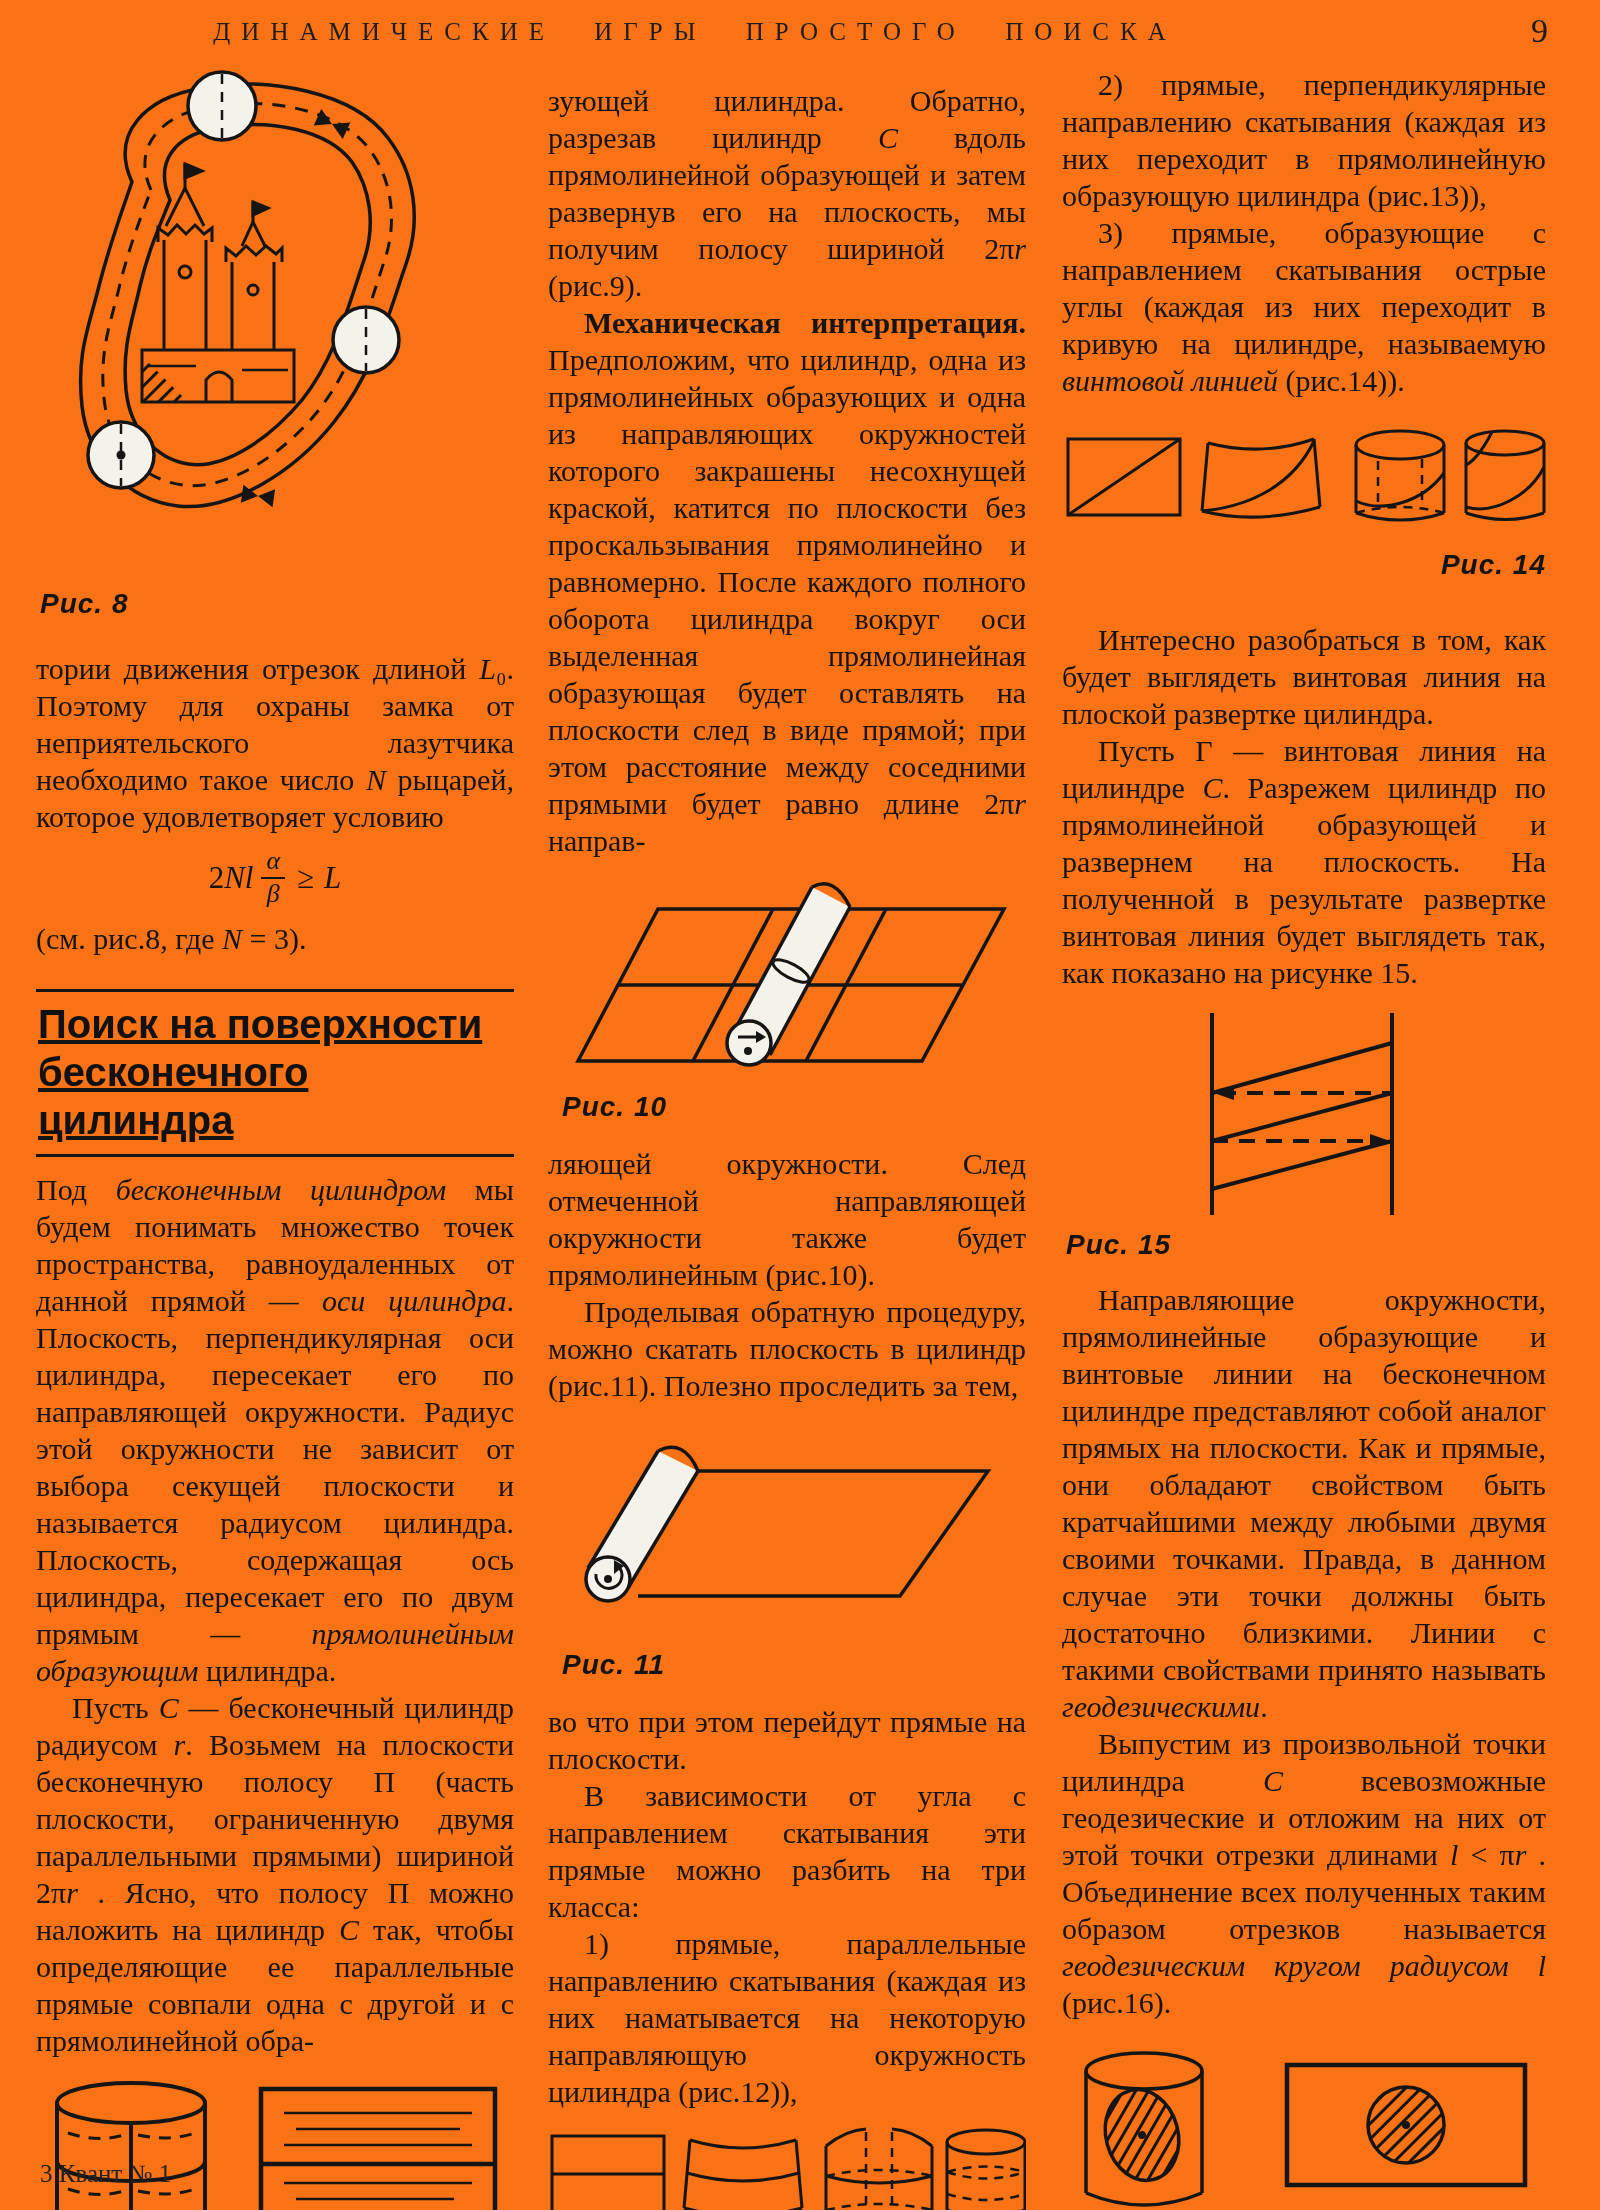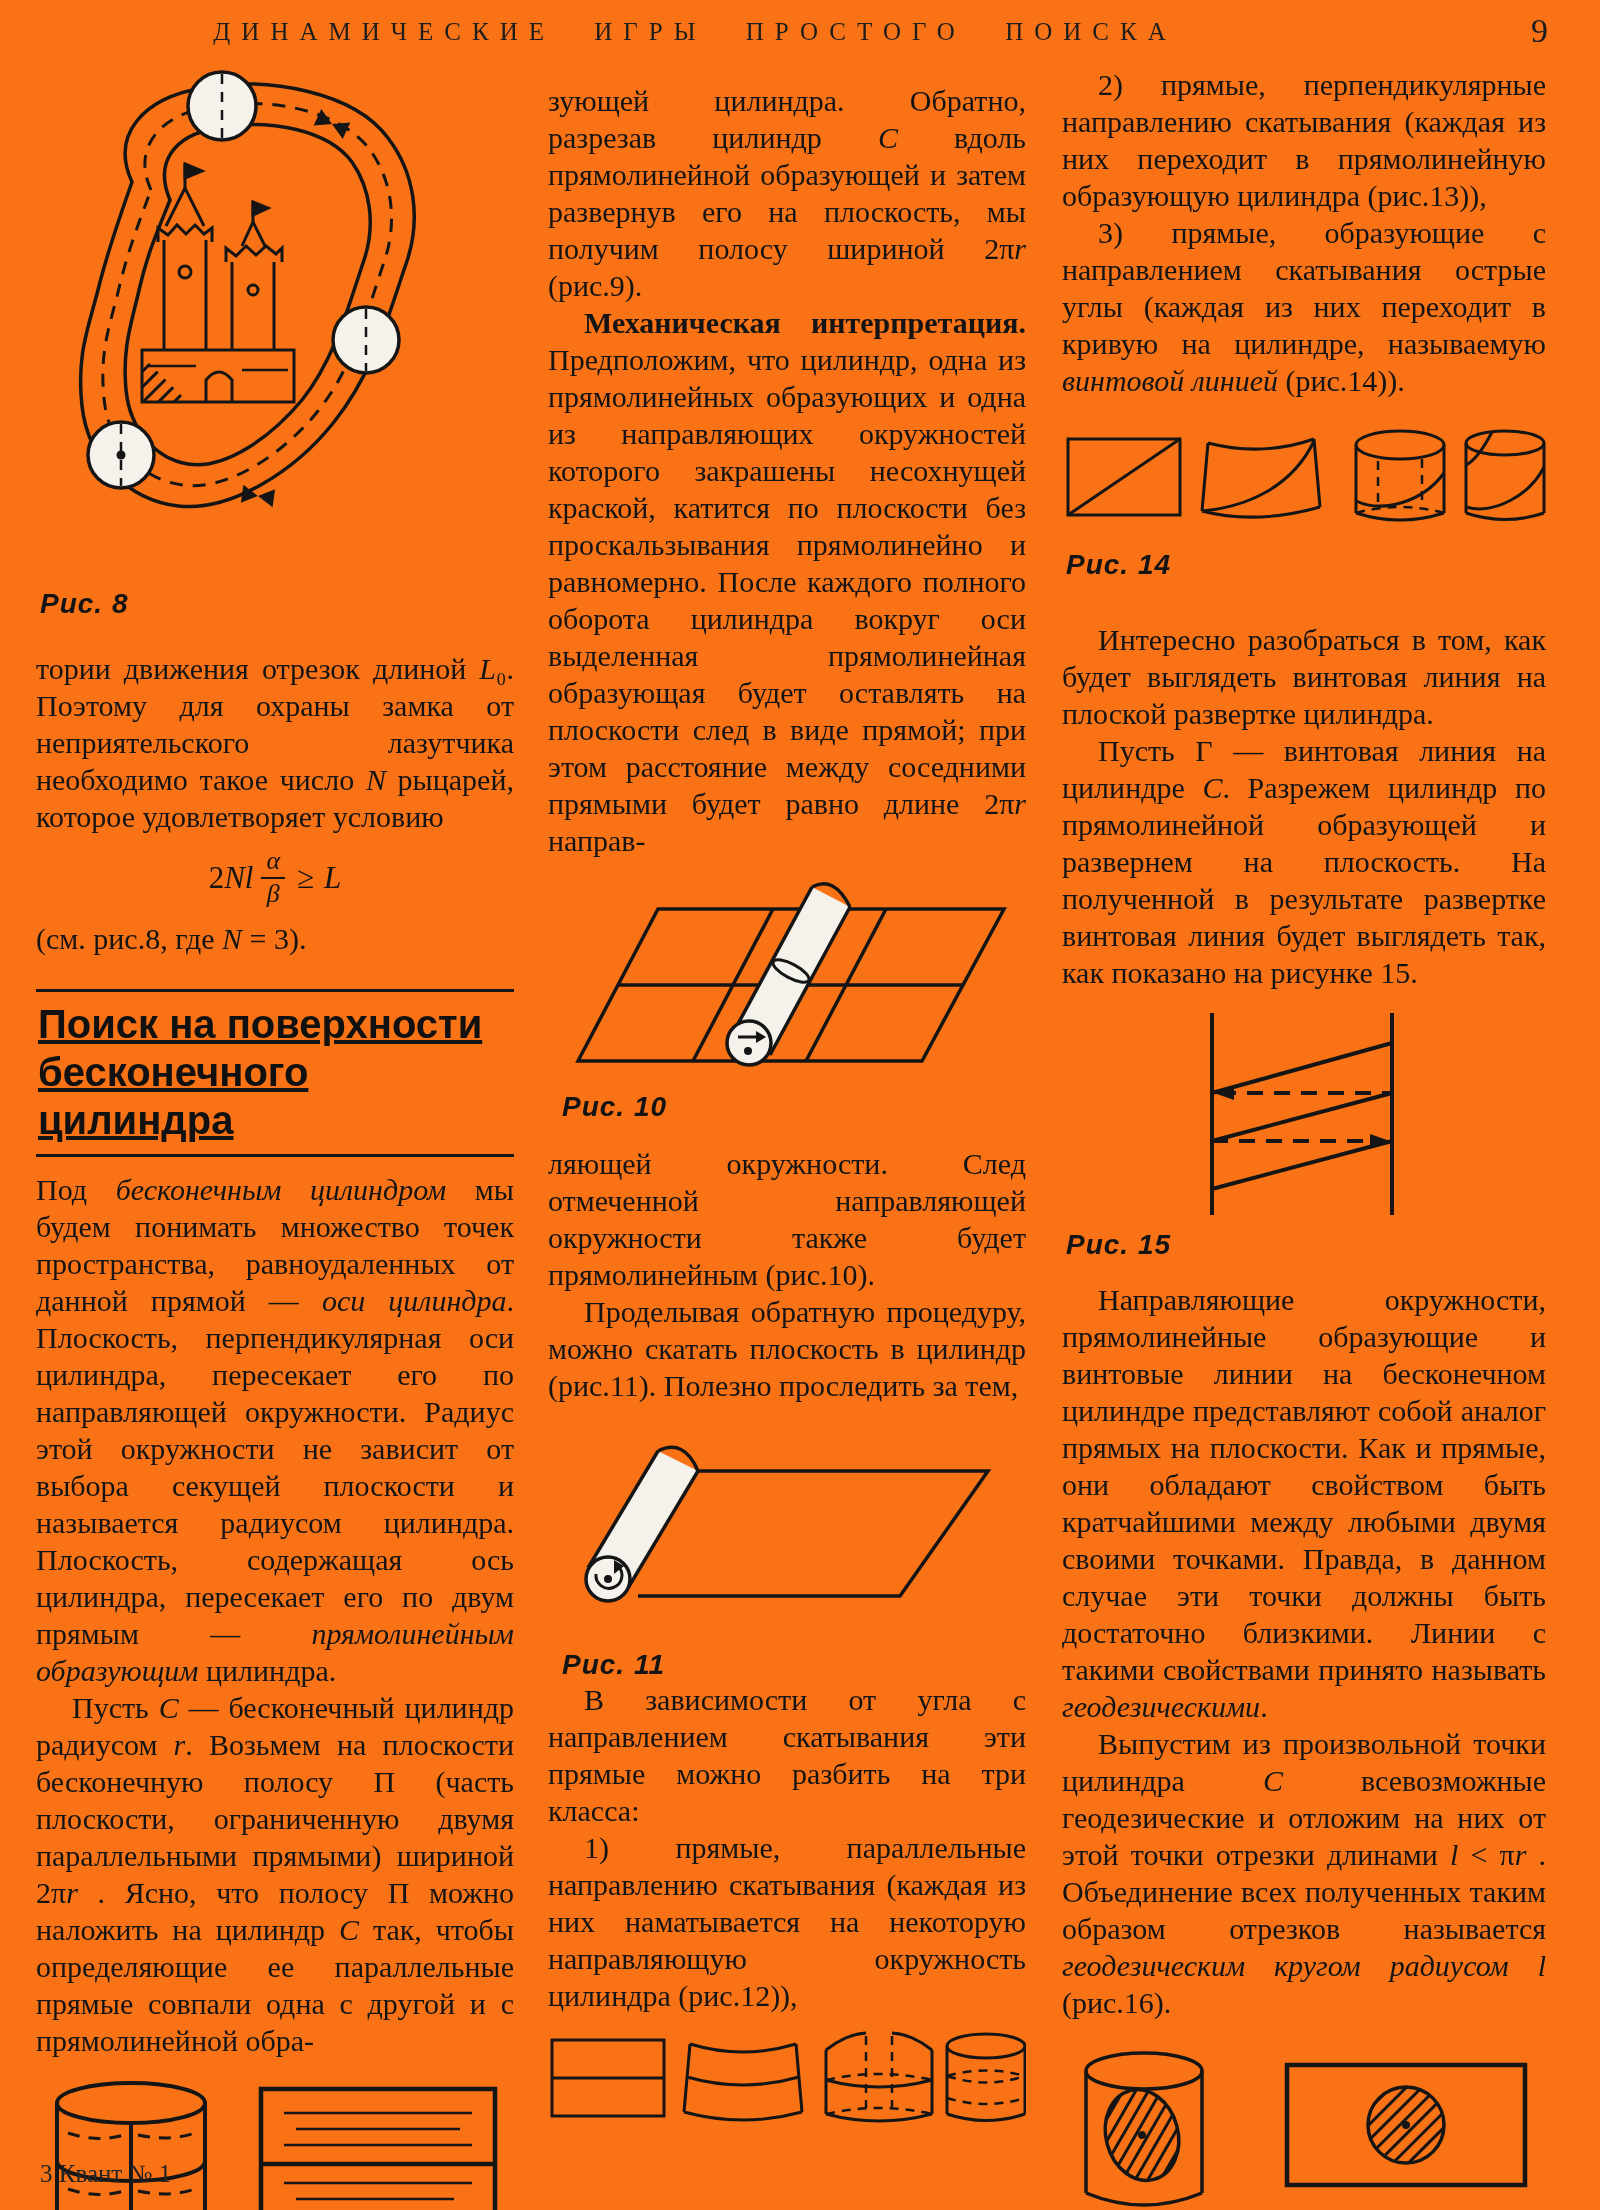--- a/index.html
+++ b/index.html
@@ -187,20 +187,21 @@
           <path d="M 110,35 Q 136,22 150,55"></path>
           <circle cx="60" cy="163" r="22" fill="#f5f2ec"></circle>
           <path d="M 48,158 A 13 13 0 1 0 70,150" stroke-width="3"></path>
           <path d="M 66,144 L 76,150 L 66,158 Z" fill="#151515" stroke="none"></path>
           <circle cx="60" cy="163" r="4" fill="#151515" stroke="none"></circle>
         </g>
       </svg>
       <figcaption class="cap" style="margin-top:8px;">Рис. 11</figcaption>
     </figure>
 
+    <p class="body" style="margin-top:22px;"><span>во что при этом перейдут прямые на плоскости.</span></p>
     <p class="body ind"><span>В зависимости от угла с направлением скатывания эти прямые можно разбить на три класса:</span></p>
     <p class="body ind"><span>1) прямые, параллельные направлению скатывания (каждая из них наматывается на некоторую направляющую окружность цилиндра (рис.12)),</span></p>
 
     <figure class="fig" style="margin-top:10px;">
       <svg width="478" height="106" viewBox="0 0 478 106">
         <g stroke="#151515" fill="none" stroke-width="3">
           <rect x="4" y="16" width="112" height="76"></rect>
           <line x1="4" y1="54" x2="116" y2="54"></line>
           <path d="M 142,20 Q 195,36 248,20"></path>
           <path d="M 139,53 Q 195,69 251,53"></path>
@@ -232,21 +233,21 @@
       </svg>
     </figure>
 
   </div>
 
   <div class="col" style="left:1062px;width:484px;">
 
     <p class="body ind" style="margin-top:66px;"><span>2) прямые, перпендикулярные направлению скатывания (каждая из них переходит в прямолинейную образующую цилиндра (рис.13)),</span></p>
     <p class="body ind"><span>3) прямые, образующие с направлением скатывания острые углы (каждая из них переходит в кривую на цилиндре, называемую </span><span style="font-style: italic;">винтовой линией</span><span> (рис.14)).</span></p>
 
-    <figure class="fig" style="margin-top:16px;">
+    <figure class="fig" style="margin-top:16px;text-align:right;">
       <svg width="484" height="128" viewBox="0 0 484 128">
         <g stroke="#151515" fill="none" stroke-width="3">
           <rect x="6" y="24" width="112" height="76"></rect>
           <line x1="6" y1="100" x2="118" y2="24"></line>
           <path d="M 146,28 Q 200,42 252,24"></path>
           <path d="M 140,96 Q 194,110 258,92"></path>
           <line x1="146" y1="28" x2="140" y2="96"></line>
           <line x1="252" y1="24" x2="258" y2="92"></line>
           <path d="M 140,96 C 185,92 230,72 252,26"></path>
           <ellipse cx="338" cy="30" rx="44" ry="14"></ellipse>

